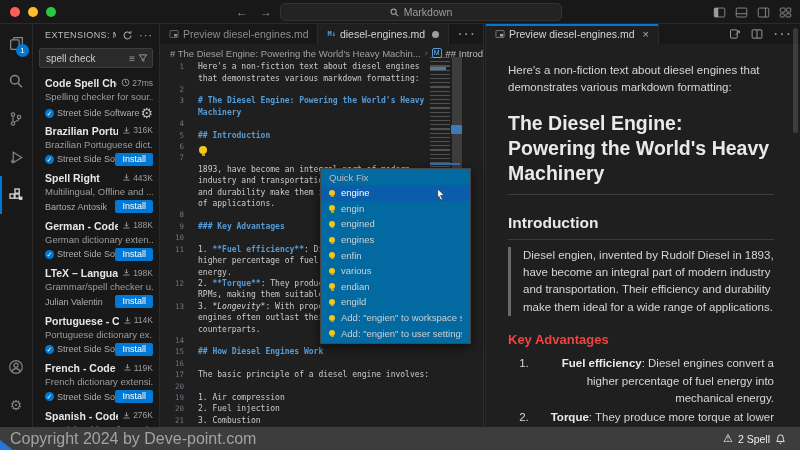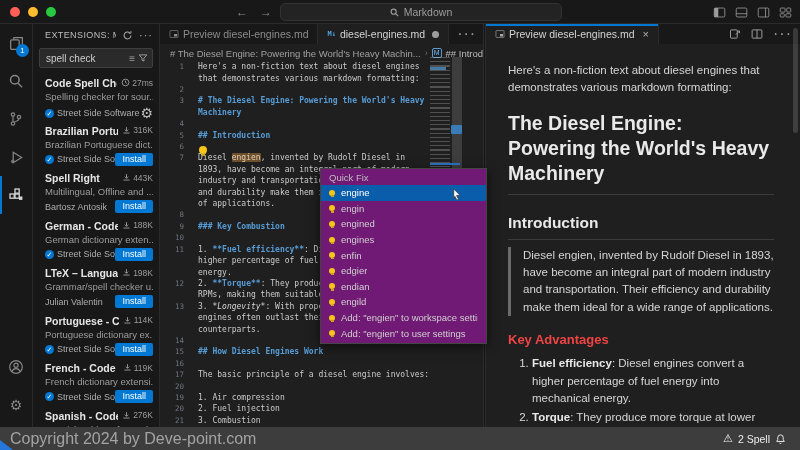--- a/index.html
+++ b/index.html
@@ -85,21 +85,21 @@
 
   #minimap{position:absolute;left:270px;top:33px;width:32px;height:142px;opacity:.9;}
   #minimap .mm-text{position:absolute;left:0;top:0;width:20px;height:140px;
      background:repeating-linear-gradient(180deg,rgba(190,190,190,.35) 0 1.3px,transparent 1.3px 4.2px);}
   #minimap .mm-blue1{position:absolute;left:0;top:10px;width:16px;height:3px;background:#569cd6;opacity:.8;}
   #minimap .mm-thumb{position:absolute;left:22px;top:0;width:10px;height:112px;background:rgba(130,130,130,.35);}
   #minimap .mm-slider{position:absolute;left:21px;top:68px;width:11px;height:9px;background:#3f85c9;border-radius:1px;}
   #minimap .mm-line{position:absolute;left:0;top:106px;width:30px;height:2px;background:#2d7ad4;}
 
   
-  #quickfix{position:absolute;left:320px;top:168px;width:167px;background:#701a75;border:1px solid #454545;
+  #quickfix{position:absolute;left:320px;top:168px;width:151px;background:#0369a1;border:1px solid #454545;
             box-shadow:0 3px 10px rgba(0,0,0,.55);z-index:60;padding-bottom:2px;}
   #qf-title{font-size:9.5px;color:#bdbdbd;padding:3px 8px 2px;}
   .qf-item{position:relative;display:flex;align-items:center;gap:6px;height:15.6px;padding:0 8px;font-size:9.5px;color:#d0d0d0;}
   .qf-item.selected{background:#0a5dab;color:#ffffff;}
   .qf-bulb{position:relative;width:6px;height:6px;border-radius:50%;background:#f5c518;flex:0 0 auto;}
   .qf-bulb::after{content:"";position:absolute;left:1.5px;top:5.6px;width:3px;height:1.6px;background:#caa10f;}
   .qf-cursor{position:absolute;right:24px;top:3px;}
 
   
   #sash{position:absolute;left:483px;top:24px;width:3px;height:426px;background:#181818;
@@ -109,21 +109,21 @@
   #group2{position:absolute;left:486px;top:24px;width:314px;height:426px;background:#1f1f1f;}
   #pv-content{position:absolute;left:0;top:21px;right:0;bottom:0;overflow:hidden;padding:10px 26px 0 22px;
               font-size:11.5px;line-height:1.5;color:#d6d6d6;}
   #pv-content p{margin:7px 0;}
   .pv-h1{font-size:19.5px;font-weight:bold;color:#e9e9e9;line-height:1.3;margin:14px 0 6px;
          padding-bottom:7px;border-bottom:1px solid #3c3c3c;}
   .pv-h2{font-size:15.5px;font-weight:bold;color:#e9e9e9;margin:16px 0 4px;padding-bottom:5px;border-bottom:1px solid #3c3c3c;}
   .pv-h3{font-size:13px;font-weight:bold;color:#ef4444;margin:14px 0 2px;}
   .pv-marked{border-left:3px solid #6b6b6b;padding-left:12px;margin-left:-15px;}
   #pv-content ol{margin:6px 0;padding-left:24px;}
-  #pv-content li{margin:2px 0;}
+  #pv-content li{margin:2px 0;text-align:right;}
   .pb{font-weight:bold;color:#e9e9e9;}
   #pv-scroll{position:absolute;right:2px;top:4px;width:5px;height:105px;background:rgba(121,121,121,.35);border-radius:3px;}
 
   
   #watermark{position:absolute;left:0;top:427px;width:800px;height:23px;background:#3d3d3d;z-index:100;
              display:flex;align-items:center;}
   #wm-text{color:#a3a3a3;font-size:16px;margin-left:10px;flex:1;}
   #wm-status{display:flex;align-items:center;gap:5px;margin-right:14px;color:#eeeeee;font-size:10.5px;}
   #wm-blue{position:absolute;left:0;bottom:0;width:13px;height:10px;background:#2477d8;
            clip-path:polygon(0 0,100% 100%,0 100%);}
@@ -475,21 +475,20 @@
         <div class="code-row">
           <span class="gutter">5</span>
           <span class="ctext"><span class="sh">## Introduction</span></span>
         </div>
         <div class="code-row">
           <span class="gutter">6</span>
           <span class="ctext"></span>
         </div>
         <div class="code-row">
           <span class="gutter">7</span>
-          <span class="ctext"><span class="sp">Diesel </span><span class="serr">engien</span><span class="sp">, invented by Rudolf Diesel in</span></span>
         </div>
         <div class="code-row">
           <span class="gutter"></span>
           <span class="ctext"><span class="sp">1893, have become an integral part of modern</span></span>
         </div>
         <div class="code-row">
           <span class="gutter"></span>
           <span class="ctext"><span class="sp">industry and transportation. Their efficiency</span></span>
         </div>
         <div class="code-row">
@@ -499,21 +498,21 @@
         <div class="code-row">
           <span class="gutter"></span>
           <span class="ctext"><span class="sp">of applications.</span></span>
         </div>
         <div class="code-row">
           <span class="gutter">8</span>
           <span class="ctext"></span>
         </div>
         <div class="code-row">
           <span class="gutter">9</span>
-          <span class="ctext"><span class="sh">### Key Combustion</span></span>
+          <span class="ctext"><span class="sh">### Key Advantages</span></span>
         </div>
         <div class="code-row">
           <span class="gutter">10</span>
           <span class="ctext"></span>
         </div>
         <div class="code-row">
           <span class="gutter">11</span>
           <span class="ctext"><span class="sp">1. </span><span class="sb2">**Fuel efficiency**</span><span class="sp">: Diesel engines convert a</span></span>
         </div>
         <div class="code-row">
@@ -611,21 +610,21 @@
         <div class="qf-item">
           <span class="qf-bulb"></span>
           <span style="white-space: nowrap; overflow: hidden;">engines</span>
         </div>
         <div class="qf-item">
           <span class="qf-bulb"></span>
           <span style="white-space: nowrap; overflow: hidden;">enfin</span>
         </div>
         <div class="qf-item">
           <span class="qf-bulb"></span>
-          <span style="white-space: nowrap; overflow: hidden;">edgier</span>
+          <span style="white-space: nowrap; overflow: hidden;">various</span>
         </div>
         <div class="qf-item">
           <span class="qf-bulb"></span>
           <span style="white-space: nowrap; overflow: hidden;">endian</span>
         </div>
         <div class="qf-item">
           <span class="qf-bulb"></span>
           <span style="white-space: nowrap; overflow: hidden;">engild</span>
         </div>
         <div class="qf-item">

